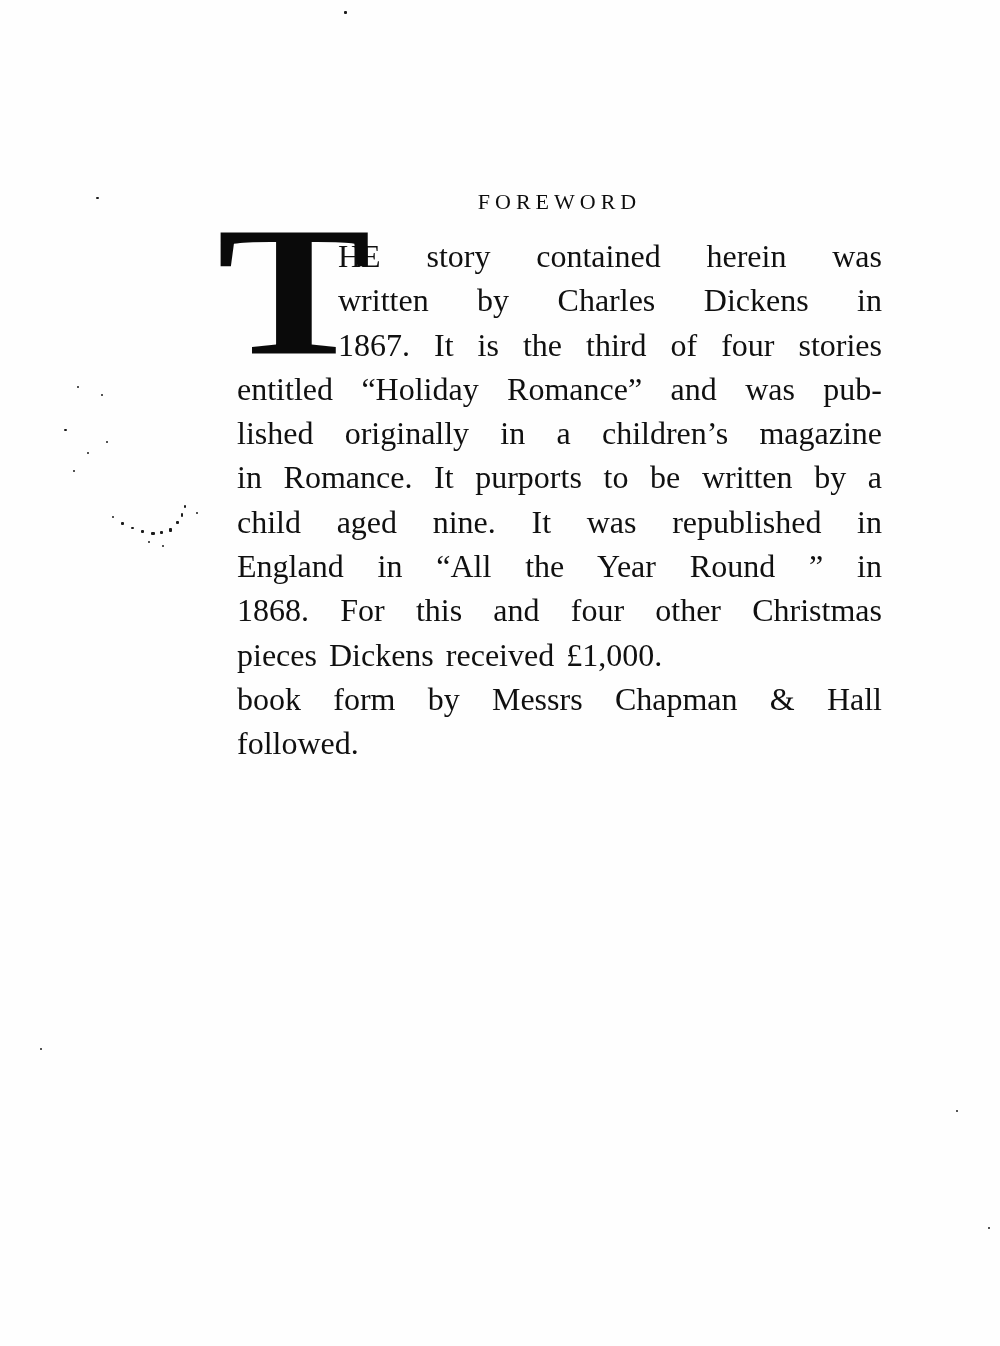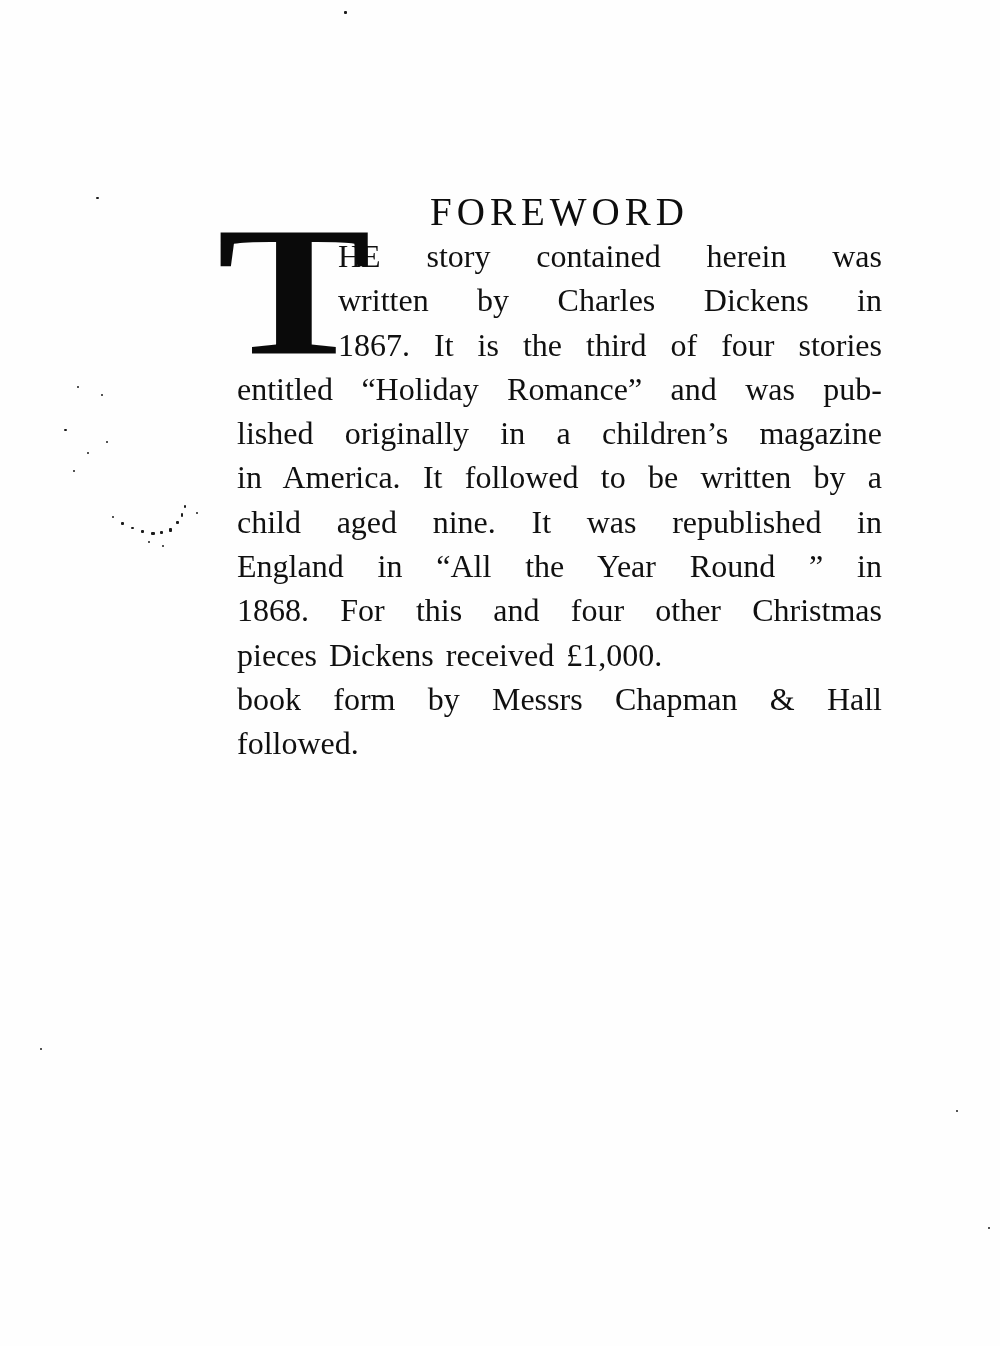--- a/index.html
+++ b/index.html
@@ -18,21 +18,21 @@
   }
   .heading-row {
     position: absolute;
     top: 189px;
     left: 237px;
     width: 645px;
     text-align: center;
   }
   .heading {
     display: inline-block;
-    font-size: 39px;
+    font-size: 22px;
     letter-spacing: 5px;
     font-weight: normal;
     color: #0d0d0d;
   }
   .body-block {
     position: absolute;
     top: 234px;
     left: 237px;
     width: 645px;
     font-size: 32px;
@@ -82,21 +82,21 @@
 
   <div class="body-block">
 
     <div class="para">
       <span class="drop-cap">T</span>
       <div class="line dc">HE story contained herein was</div>
       <div class="line dc">written by Charles Dickens in</div>
       <div class="line dc">1867. It is the third of four stories</div>
       <div class="line">entitled “Holiday Romance” and was pub-</div>
       <div class="line">lished originally in a children’s magazine</div>
-      <div class="line">in America. It followed to be written by a</div>
+      <div class="line">in Romance. It purports to be written by a</div>
       <div class="line">child aged nine. It was republished in</div>
       <div class="line">England in “All the Year Round ” in</div>
       <div class="line">1868. For this and four other Christmas</div>
       <div class="line last">pieces Dickens received £1,000.</div>
     </div>
 
     <div class="para">
       <div class="line">book form by Messrs Chapman &amp; Hall</div>
       <div class="line last">followed.</div>
     </div>

